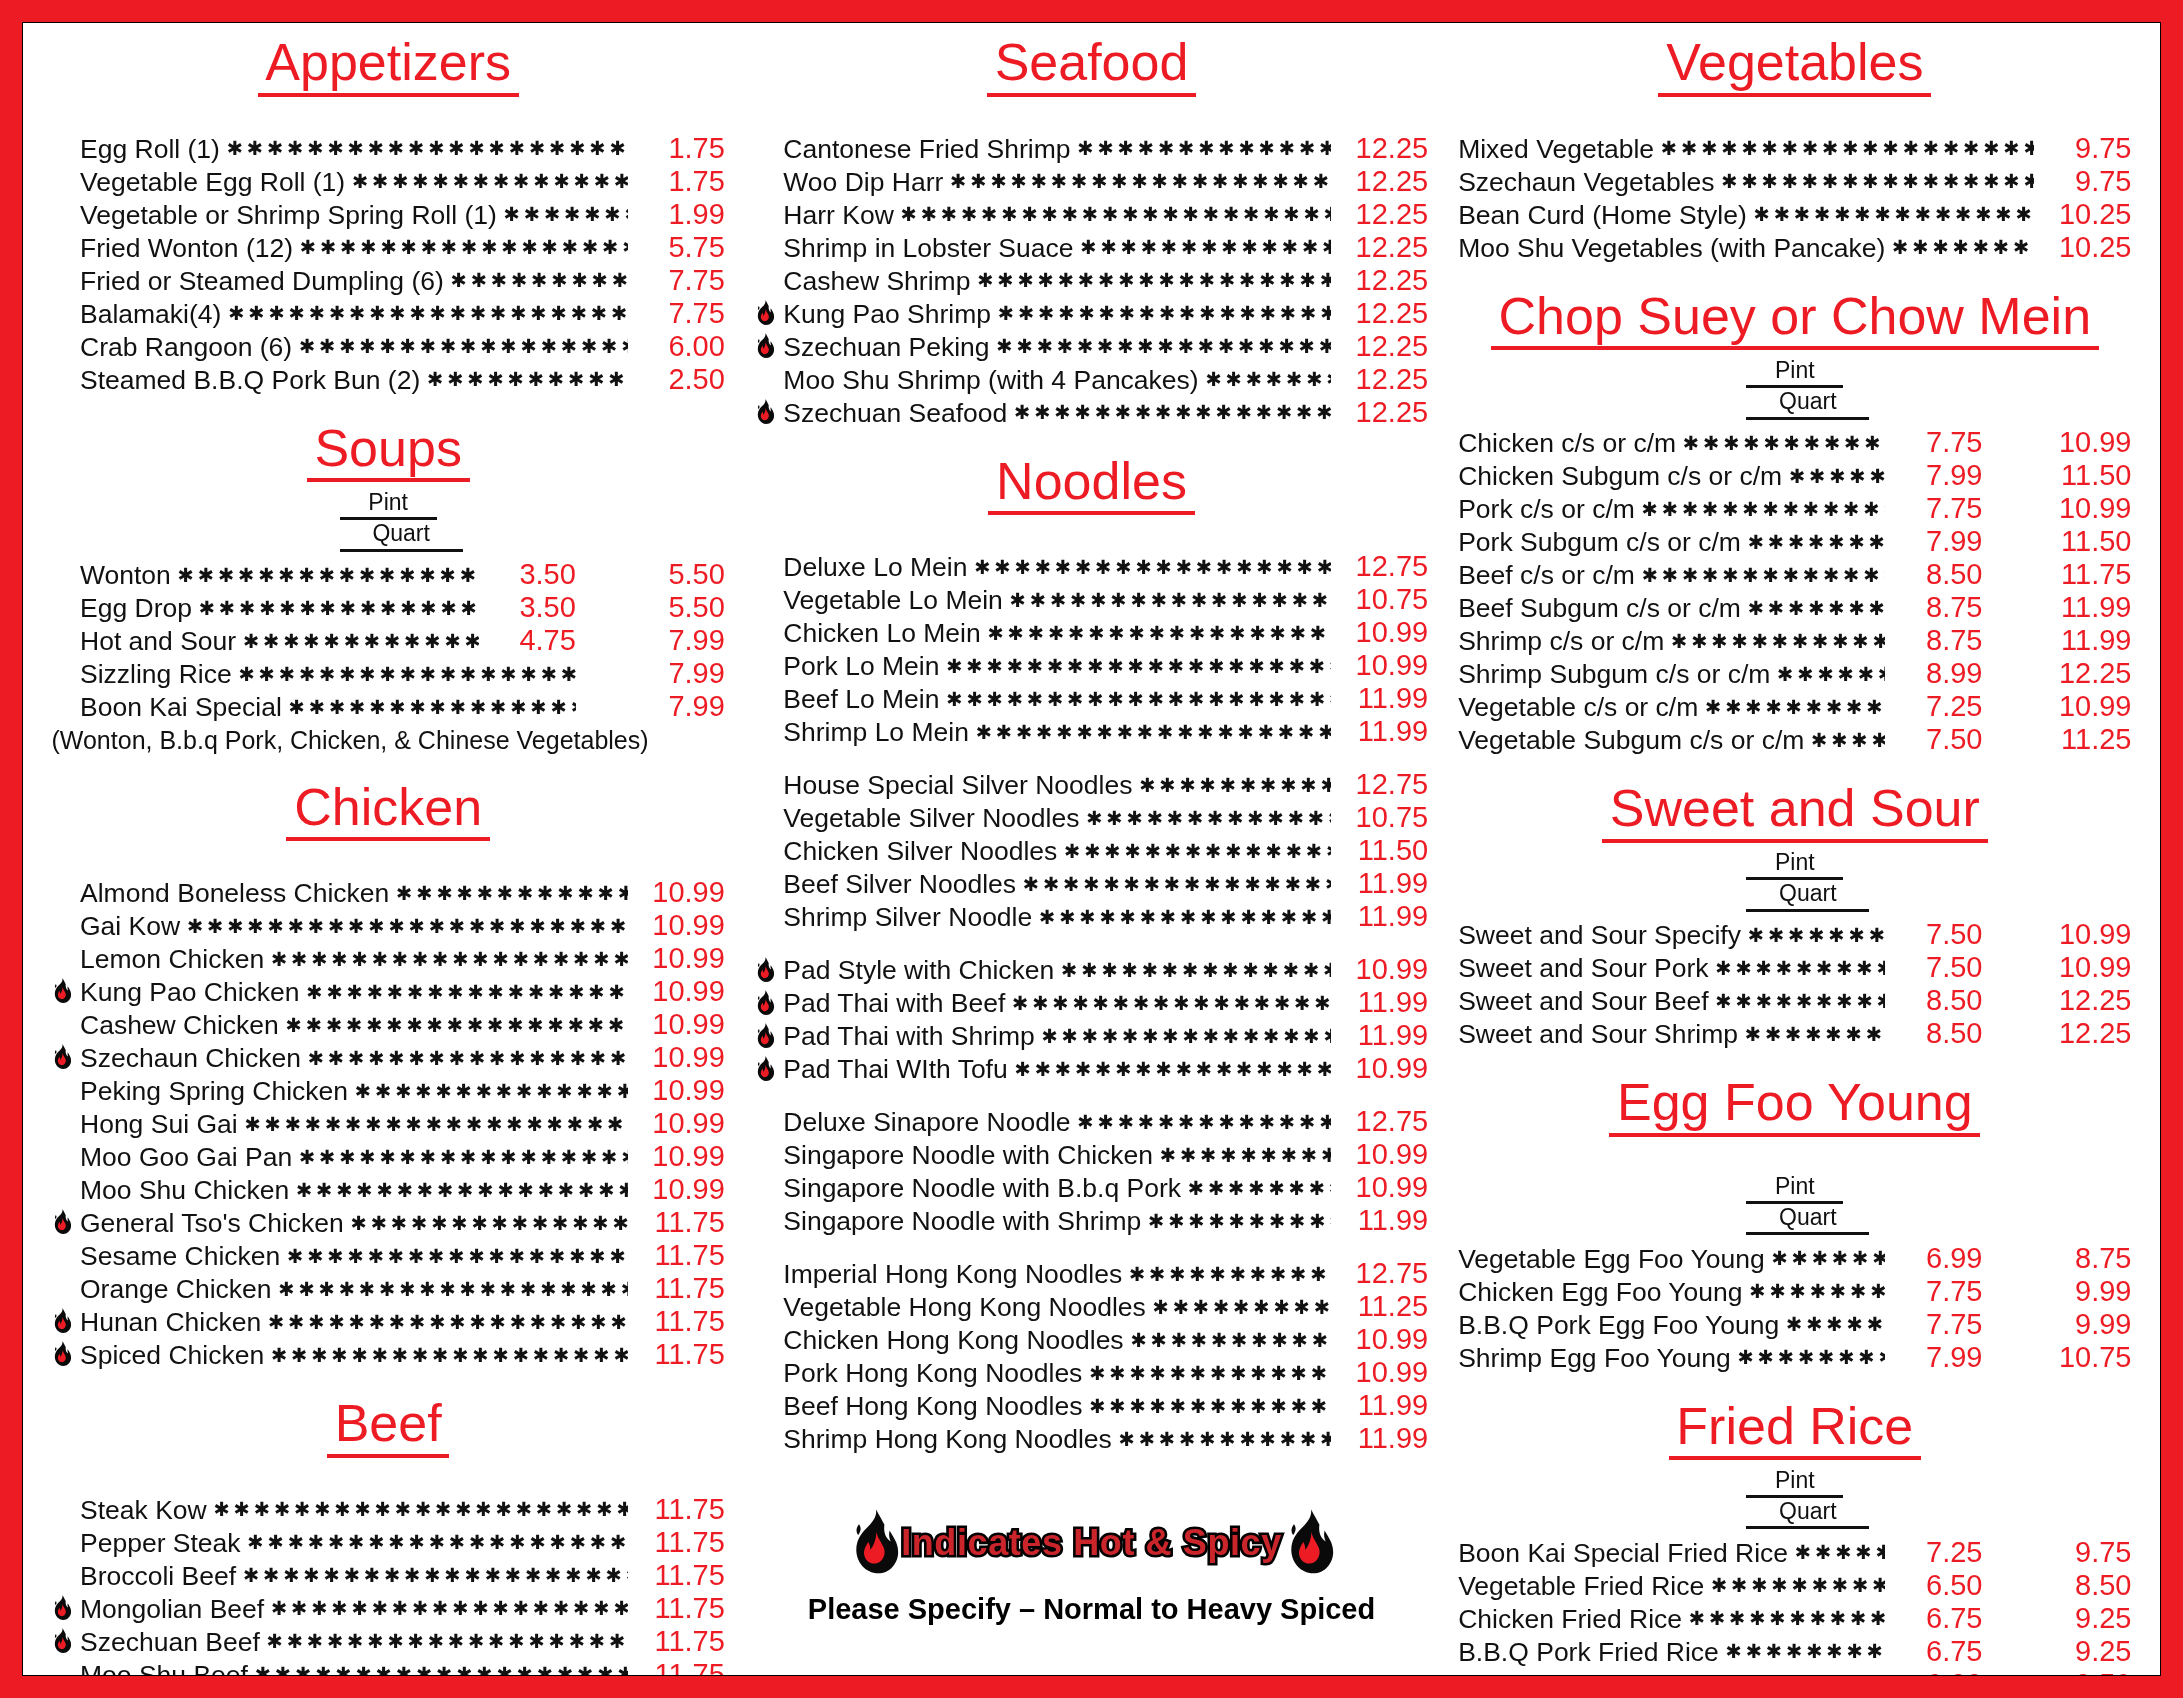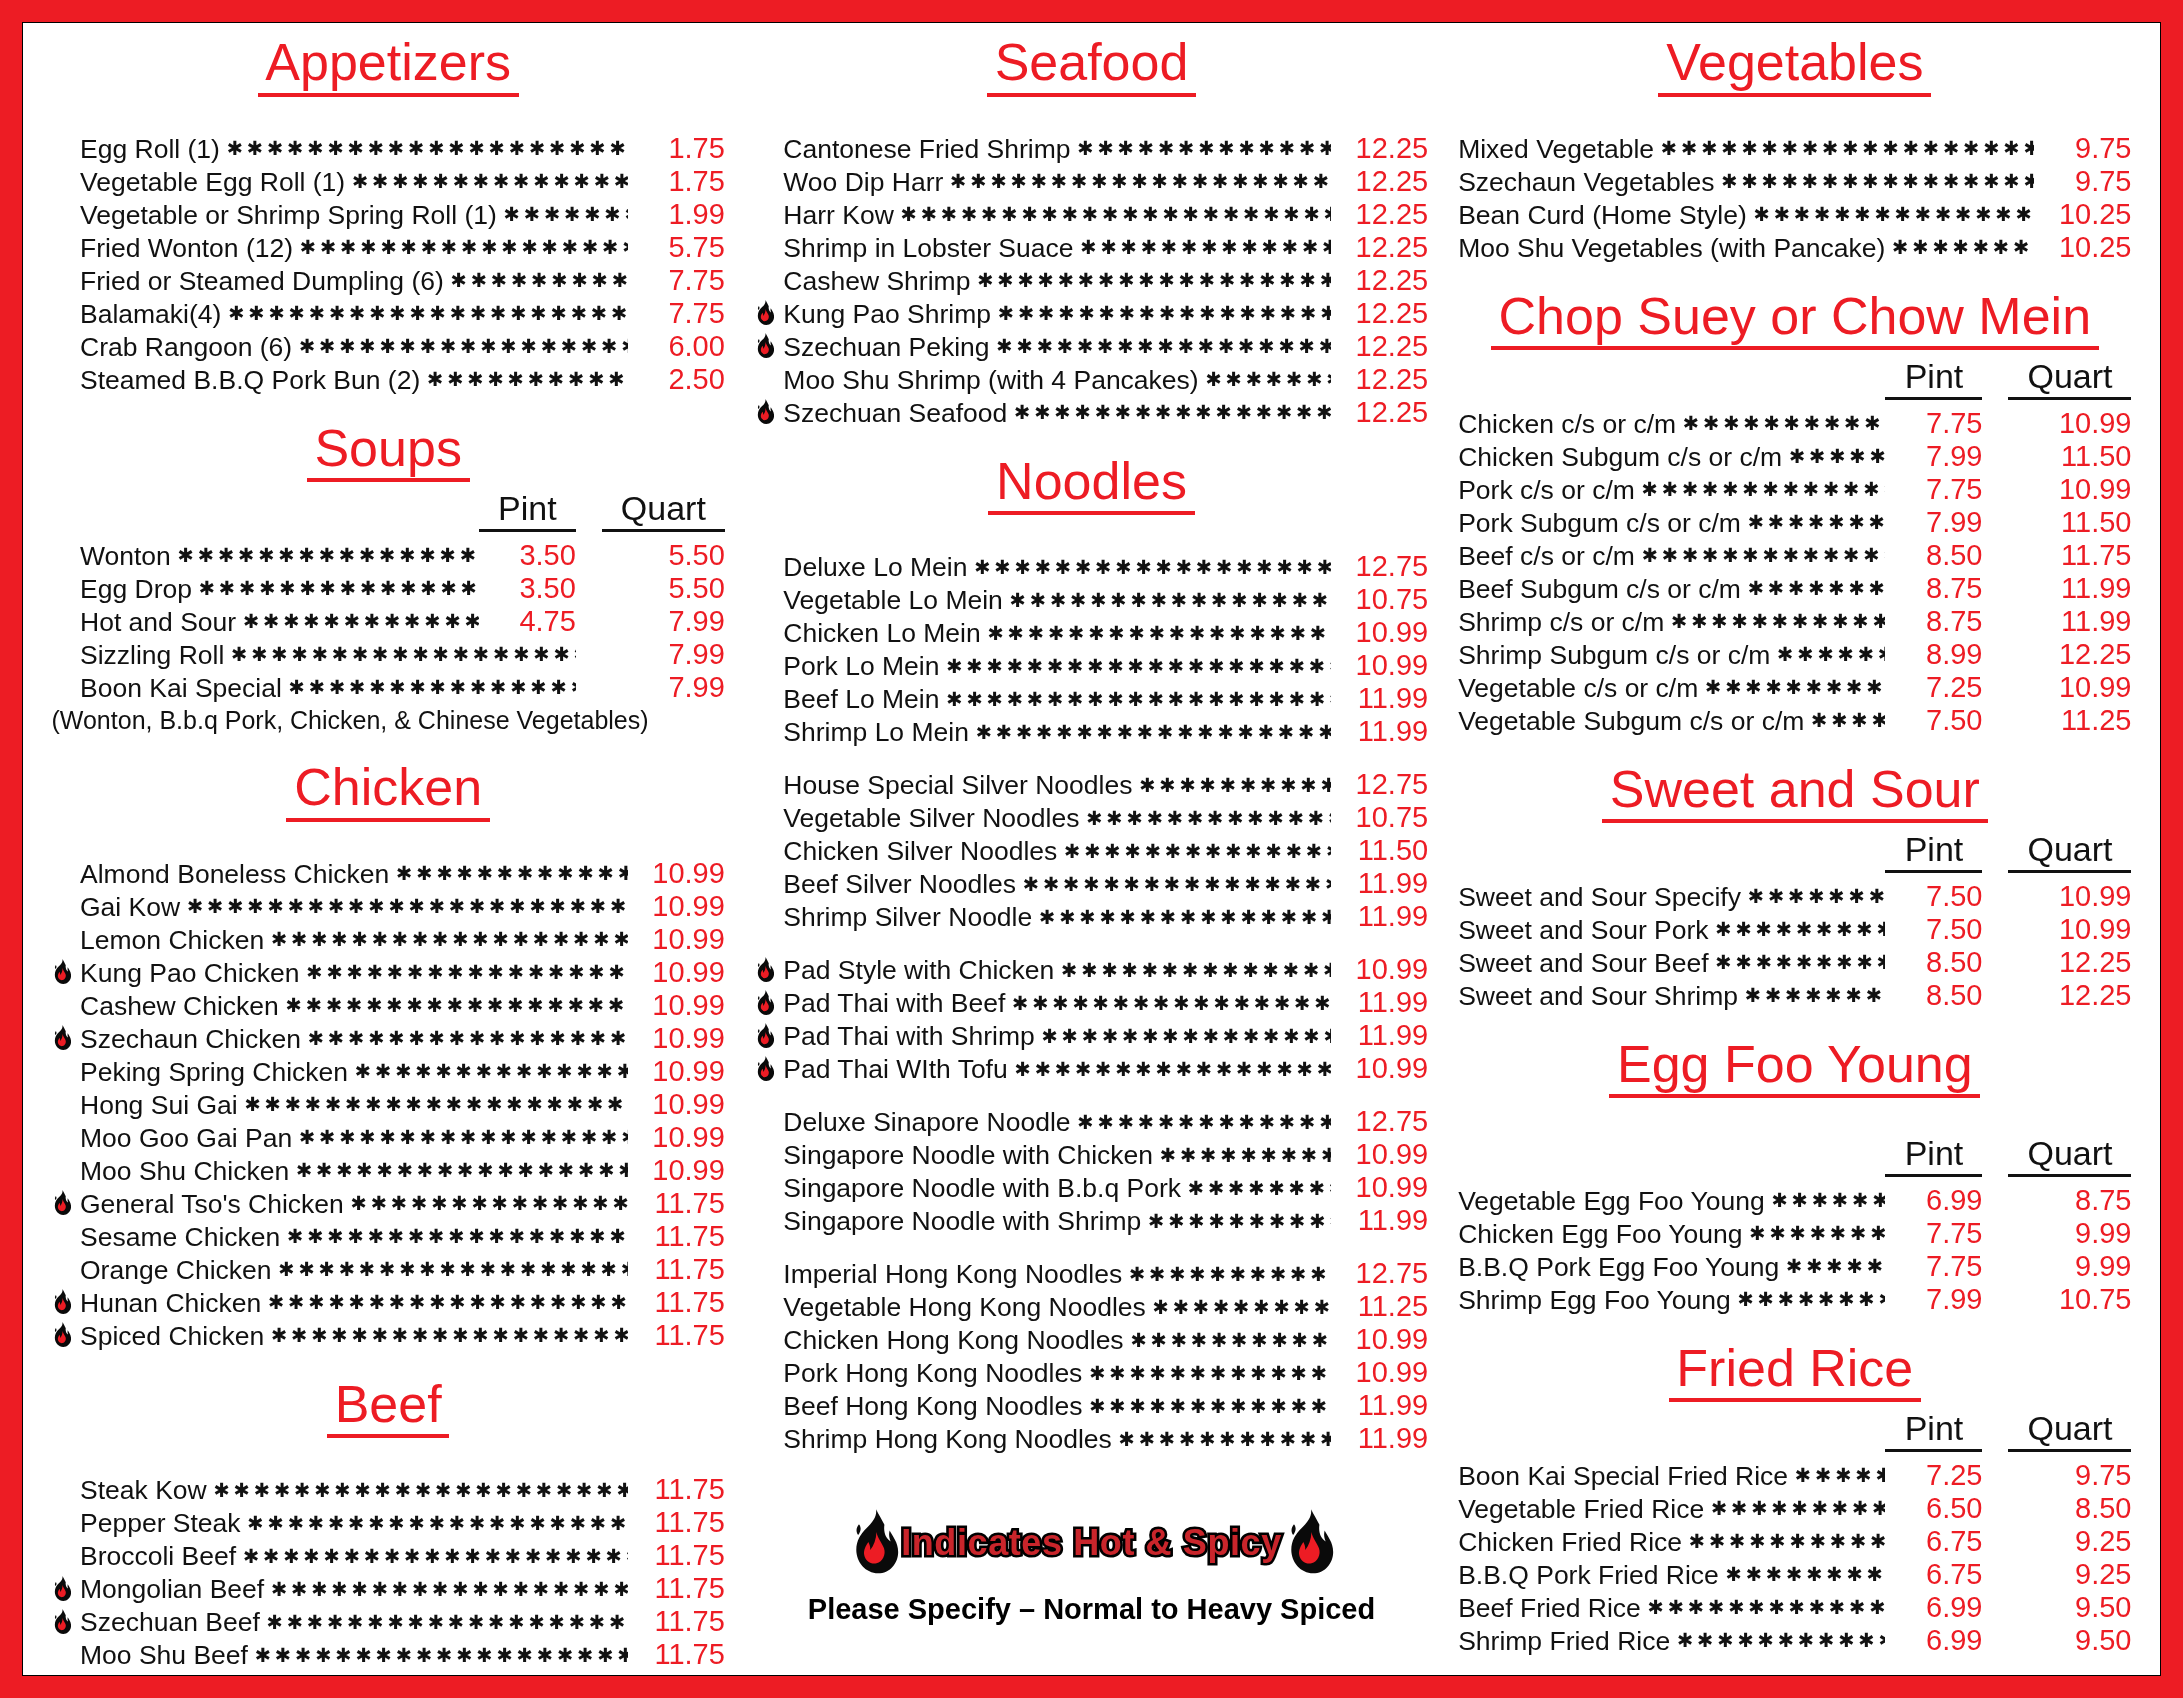--- a/index.html
+++ b/index.html
@@ -10,21 +10,21 @@
   html,body{width:2183px;height:1698px;background:#fff;font-family:"Liberation Sans","DejaVu Sans",sans-serif;}
   .page{position:absolute;inset:0;background:var(--red);padding:22px;}
   .frame{width:100%;height:100%;background:#fff;border:1.9px solid #000;padding:10.4px 28.5px 6.5px;overflow:hidden;}
   .columns{display:flex;gap:30px;height:100%;}
   .col{flex:1 1 0;min-width:0;display:flex;flex-direction:column;}
   .menu-section{margin-top:23px;}
   .menu-section.first{margin-top:0;}
   .section-title{text-align:center;font-size:52px;line-height:1.12;color:var(--red);font-weight:400;margin-bottom:35px;}
   .section-title.tight{margin-bottom:6.5px;}
   .section-title .tt{display:inline-block;border-bottom:4.5px solid var(--red);padding:0 7.8px 1.3px;}
-  .price-header-row{display:flex;justify-content:flex-end;align-items:center;font-size:34px;color:var(--ink);margin-bottom:6.5px;}
+  .price-header-row{display:flex;justify-content:flex-end;align-items:center;font-size:23px;color:var(--ink);margin-bottom:6.5px;flex-direction:column;}
   .menu-section.gap-lg .price-header-row{margin-top:36px;}
   .ph{display:inline-block;text-align:center;border-bottom:3.2px solid var(--ink);padding-bottom:1.3px;}
   .ph-pint{width:97px;}
   .ph-quart{width:123px;margin-left:26px;}
   .group{margin-top:20px;}
   .group.first{margin-top:0;}
   .row{display:flex;align-items:baseline;font-size:26.5px;line-height:32px;color:var(--ink);position:relative;}
   .has-flames .row{padding-left:28.5px;}
   .flame-inline{position:absolute;left:0;top:3.2px;}
   .item-name{white-space:nowrap;}
@@ -111,21 +111,21 @@
                   <span class="price price-pint">3.50</span>
                   <span class="price price-quart">5.50</span>
                 </div>
                 <div class="row">
                   <span class="item-name">Hot and Sour</span>
                   <span class="leader">✱✱✱✱✱✱✱✱✱✱✱✱✱✱✱✱✱✱✱✱✱✱✱✱✱✱✱✱✱✱✱✱✱✱✱✱✱✱✱✱✱✱✱✱✱✱✱✱✱✱✱✱✱✱✱✱✱✱✱✱✱✱✱✱✱✱✱✱✱✱✱✱✱✱✱✱✱✱✱✱✱✱✱✱✱✱✱✱✱✱✱✱✱✱✱✱✱✱✱✱✱✱✱✱✱✱✱✱✱✱</span>
                   <span class="price price-pint">4.75</span>
                   <span class="price price-quart">7.99</span>
                 </div>
                 <div class="row">
-                  <span class="item-name">Sizzling Roll</span>
+                  <span class="item-name">Sizzling Rice</span>
                   <span class="leader">✱✱✱✱✱✱✱✱✱✱✱✱✱✱✱✱✱✱✱✱✱✱✱✱✱✱✱✱✱✱✱✱✱✱✱✱✱✱✱✱✱✱✱✱✱✱✱✱✱✱✱✱✱✱✱✱✱✱✱✱✱✱✱✱✱✱✱✱✱✱✱✱✱✱✱✱✱✱✱✱✱✱✱✱✱✱✱✱✱✱✱✱✱✱✱✱✱✱✱✱✱✱✱✱✱✱✱✱✱✱</span>
                   <span class="price price-quart">7.99</span>
                 </div>
                 <div class="row">
                   <span class="item-name">Boon Kai Special</span>
                   <span class="leader">✱✱✱✱✱✱✱✱✱✱✱✱✱✱✱✱✱✱✱✱✱✱✱✱✱✱✱✱✱✱✱✱✱✱✱✱✱✱✱✱✱✱✱✱✱✱✱✱✱✱✱✱✱✱✱✱✱✱✱✱✱✱✱✱✱✱✱✱✱✱✱✱✱✱✱✱✱✱✱✱✱✱✱✱✱✱✱✱✱✱✱✱✱✱✱✱✱✱✱✱✱✱✱✱✱✱✱✱✱✱</span>
                   <span class="price price-quart">7.99</span>
                 </div>
               </div>
               <div class="footnote">(Wonton, B.b.q Pork, Chicken, &amp; Chinese Vegetables)</div>

